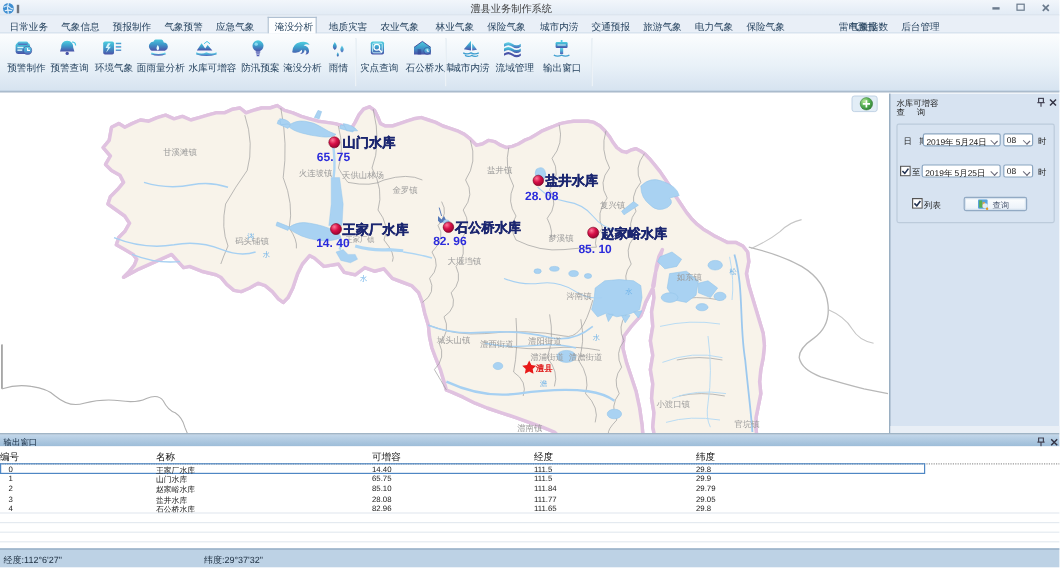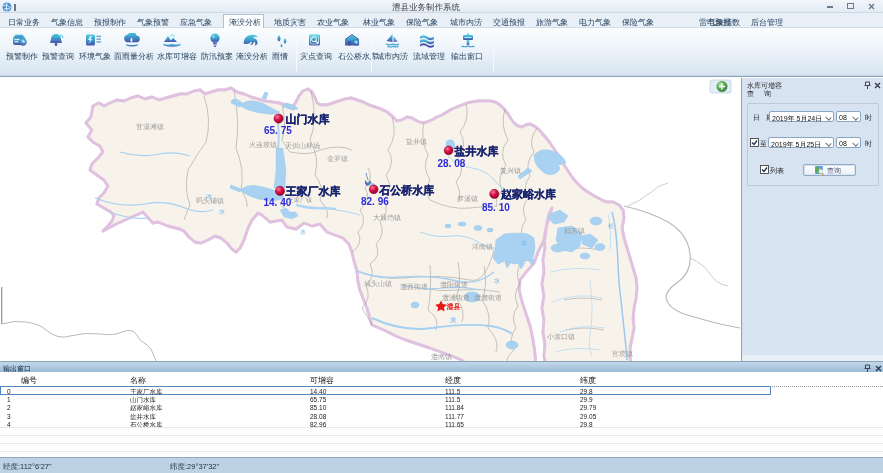--- a/index.html
+++ b/index.html
@@ -7,21 +7,21 @@
 .abs{position:absolute}
 
 #titlebar{left:0;top:0;width:883px;height:13px;background:linear-gradient(#f2f6fb,#e2ebf5);border-bottom:1px solid #cdd9e7}
 #title{left:392px;top:2px;font-size:8.5px;color:#444;letter-spacing:0px;white-space:nowrap}
 
 #menubar{left:0;top:13px;width:883px;height:15px;background:#e9eff7;border-bottom:1px solid #cfdcea}
 .mi{top:17px;font-size:8px;color:#26435f;white-space:nowrap}
 #seltab{left:223px;top:14px;width:41px;height:14px;background:#fdfeff;border:1px solid #b0c0d2;border-bottom:none}
 
 #toolbar{left:0;top:28px;width:883px;height:49px;background:linear-gradient(#fbfdfe,#e9f1f8 55%,#d6e3f0);border-bottom:1px solid #8ea4b8}
-.tl{top:51px;font-size:8px;color:#26435f;white-space:nowrap;}
+.tl{top:51px;font-size:8px;color:#26435f;white-space:nowrap;text-align:center}
 .tsep{top:32px;width:1px;height:40px;background:#c2d2e0;border-right:1px solid #f5f9fc}
 
 #map{left:0;top:78px;width:741px;height:283px;background:#fff;overflow:hidden}
 
 #rpanel{left:741px;top:78px;width:142px;height:283px;background:#d7e3f1;border-left:1px solid #89a1b6}
 .rp{font-size:7px;color:#222;white-space:nowrap}
 #gbox{left:5px;top:25px;width:132px;height:83px;border:1px solid #bccbdb;border-radius:2px}
 .inp{background:#fff;border:1px solid #8aa5c0;border-radius:2px;font-size:7px;color:#111;white-space:nowrap}
 .chev{width:5px;height:5px;border-right:1.3px solid #667;border-bottom:1.3px solid #667;transform:rotate(45deg) scale(1,.8);transform-origin:center}
 #qbtn{left:61px;top:86px;width:53px;height:12px;background:linear-gradient(#fdfefe,#eaf1f9);border:1px solid #92aac4;border-radius:2px;box-shadow:0 0 0 1px #d8e4f0 inset}
@@ -364,21 +364,21 @@
 <div id="outbar" class="abs">
     <span class="abs" style="left:3px;top:2px;font-size:7px;color:#10243a">输出窗口</span>
  <span class="abs" style="left:864px;top:2px;line-height:0"><svg width="7" height="9" viewBox="0 0 7 9">
         <path d="M1.5 1 h4 v3.5 h-4z M0.5 4.5 h6 M3.5 4.5 v3.5" stroke="#445" stroke-width="1" fill="none"></path>
       </svg></span>
  <span class="abs" style="left:875px;top:3px;line-height:0"><svg width="7" height="7" viewBox="0 0 7 7">
         <path d="M1 1 L6 6 M6 1 L1 6" stroke="#334" stroke-width="1.2"></path>
       </svg></span>
   </div>
 <div id="outtable" class="abs">
-  <span class="th abs" style="left:21px">编号</span>
+  <span class="th abs" style="left:0">编号</span>
   <span class="th abs" style="left:130px">名称</span>
   <span class="th abs" style="left:310px">可增容</span>
   <span class="th abs" style="left:445px">经度</span>
   <span class="th abs" style="left:580px">纬度</span>
   <div class="abs" style="left:0;top:14px;width:883px;border-top:1px dotted #999"></div>
   <div class="abs" style="left:0;top:14px;width:771px;height:9px;border:1px solid #4f87c4"></div>
   <div class="td abs" style="left:7px;top:16px">0</div>
     <div class="td abs" style="left:130px;top:16px">王家厂水库</div>
     <div class="td abs" style="left:310px;top:16px">14.40</div>
     <div class="td abs" style="left:445px;top:16px">111.5</div>

